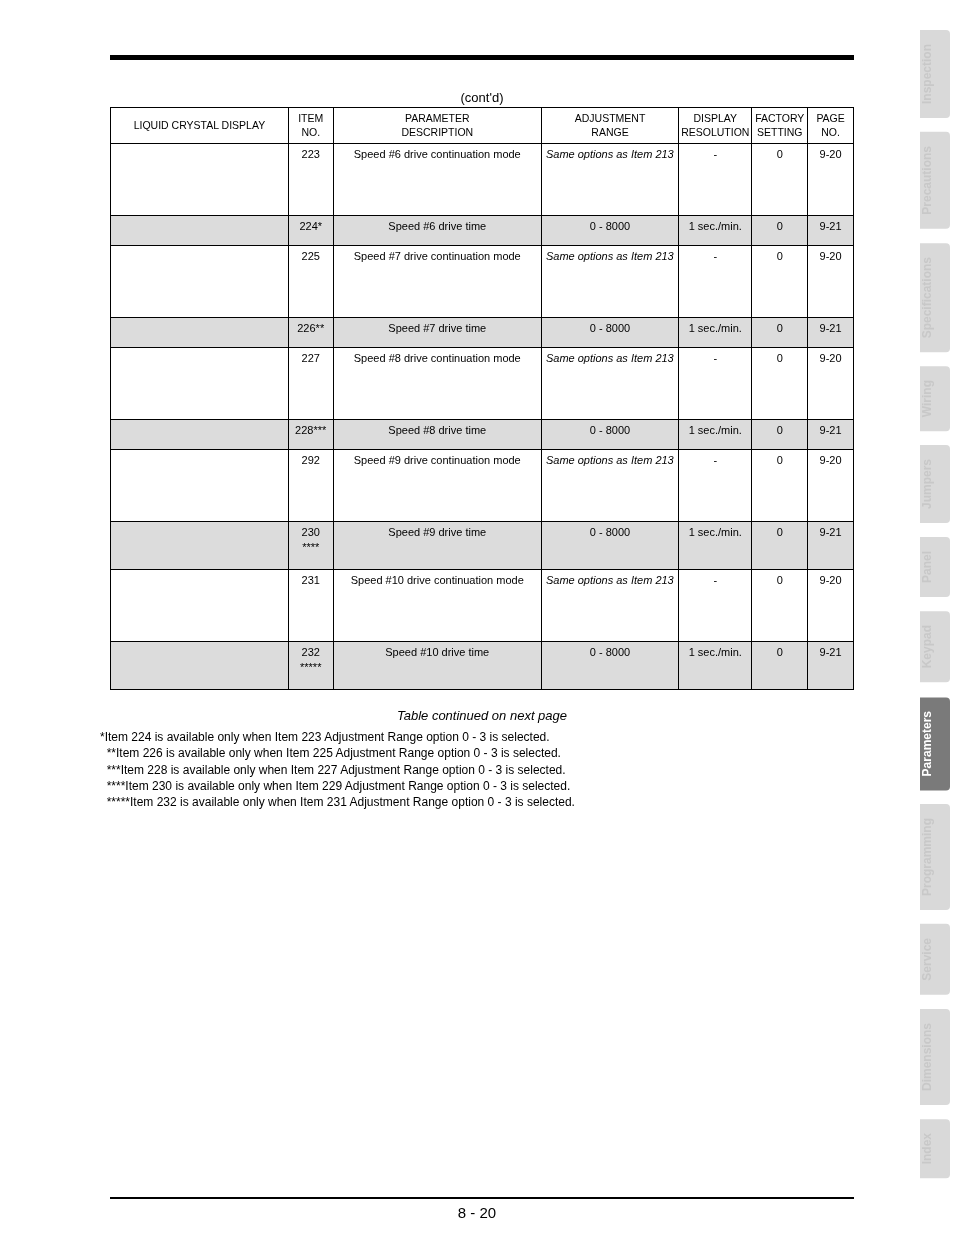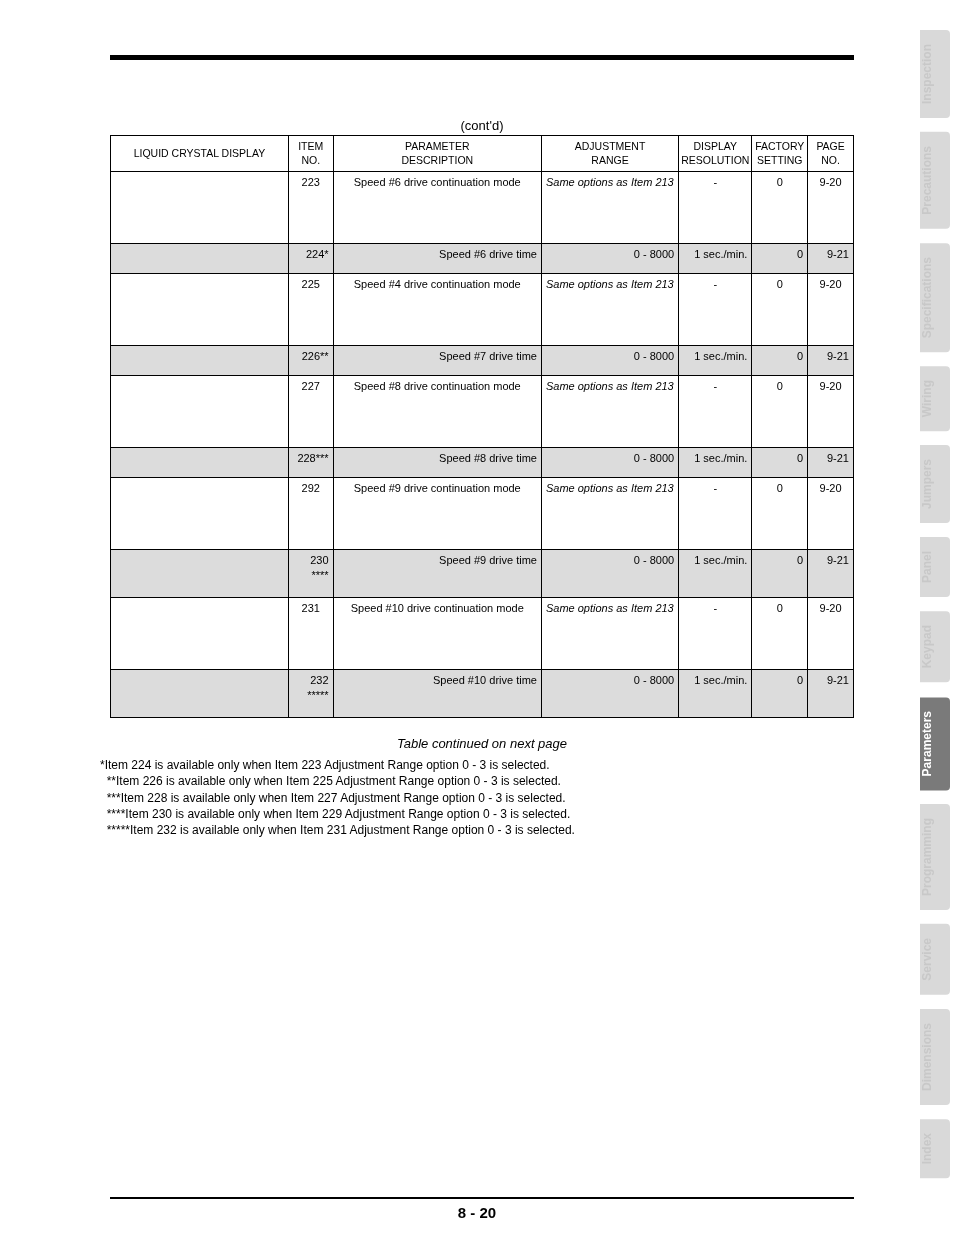--- a/index.html
+++ b/index.html
@@ -18,21 +18,21 @@
     width: 744px;
   }
   .thick-rule {
     height: 5px;
     background: #000;
     width: 100%;
   }
   .contd {
     text-align: center;
     font-size: 13px;
-    margin-top: 58px;
+    margin-top: 30px;
     margin-bottom: 2px;
     width: 100%;
   }
   table.param {
     border-collapse: collapse;
     width: 100%;
     table-layout: fixed;
   }
   table.param th, table.param td {
     border: 1px solid #000;
@@ -55,21 +55,21 @@
   col.c-res { width: 72px; }
   col.c-fac { width: 55px; }
   col.c-page { width: 45px; }
 
   td.center { text-align: center; vertical-align: middle; }
   td.tall { height: 72px; }
   td.short { height: 30px; }
   td.shortplus { height: 48px; }
   td.adj { font-style: italic; padding-left: 6px; }
   td.adjc { text-align:center; vertical-align: middle;}
-  tr.shaded td { background: #dcdcdc; text-align: right; }
+  tr.shaded td { background: #dcdcdc; }
 
   .table-note {
     font-style: italic;
     text-align: center;
     font-size: 13px;
     margin-top: 18px;
     margin-bottom: 6px;
   }
   .footnotes {
     font-size: 12px;
@@ -84,21 +84,21 @@
     width: 744px;
     bottom: 36px;
     border-top: 2px solid #000;
   }
   .page-num {
     position: absolute;
     bottom: 14px;
     left: 0;
     width: 954px;
     text-align: center;
-    font-weight: bold;
+    font-weight: normal;
     font-size: 15px;
   }
 
   .side-tabs {
     position: absolute;
     right: 0;
     top: 30px;
     width: 34px;
     display: flex;
     flex-direction: column;
@@ -161,21 +161,21 @@
           <td class="center short">224*</td>
           <td class="center short">Speed #6 drive time</td>
           <td class="adjc short">0 - 8000</td>
           <td class="center short">1 sec./min.</td>
           <td class="center short">0</td>
           <td class="center short">9-21</td>
         </tr>
         <tr>
           <td class="tall"></td>
           <td class="center tall">225</td>
-          <td class="center tall">Speed #4 drive continuation mode</td>
+          <td class="center tall">Speed #7 drive continuation mode</td>
           <td class="adj tall">Same options as Item 213</td>
           <td class="center tall">-</td>
           <td class="center tall">0</td>
           <td class="center tall">9-20</td>
         </tr>
         <tr class="shaded">
           <td class="short"></td>
           <td class="center short">226**</td>
           <td class="center short">Speed #7 drive time</td>
           <td class="adjc short">0 - 8000</td>

